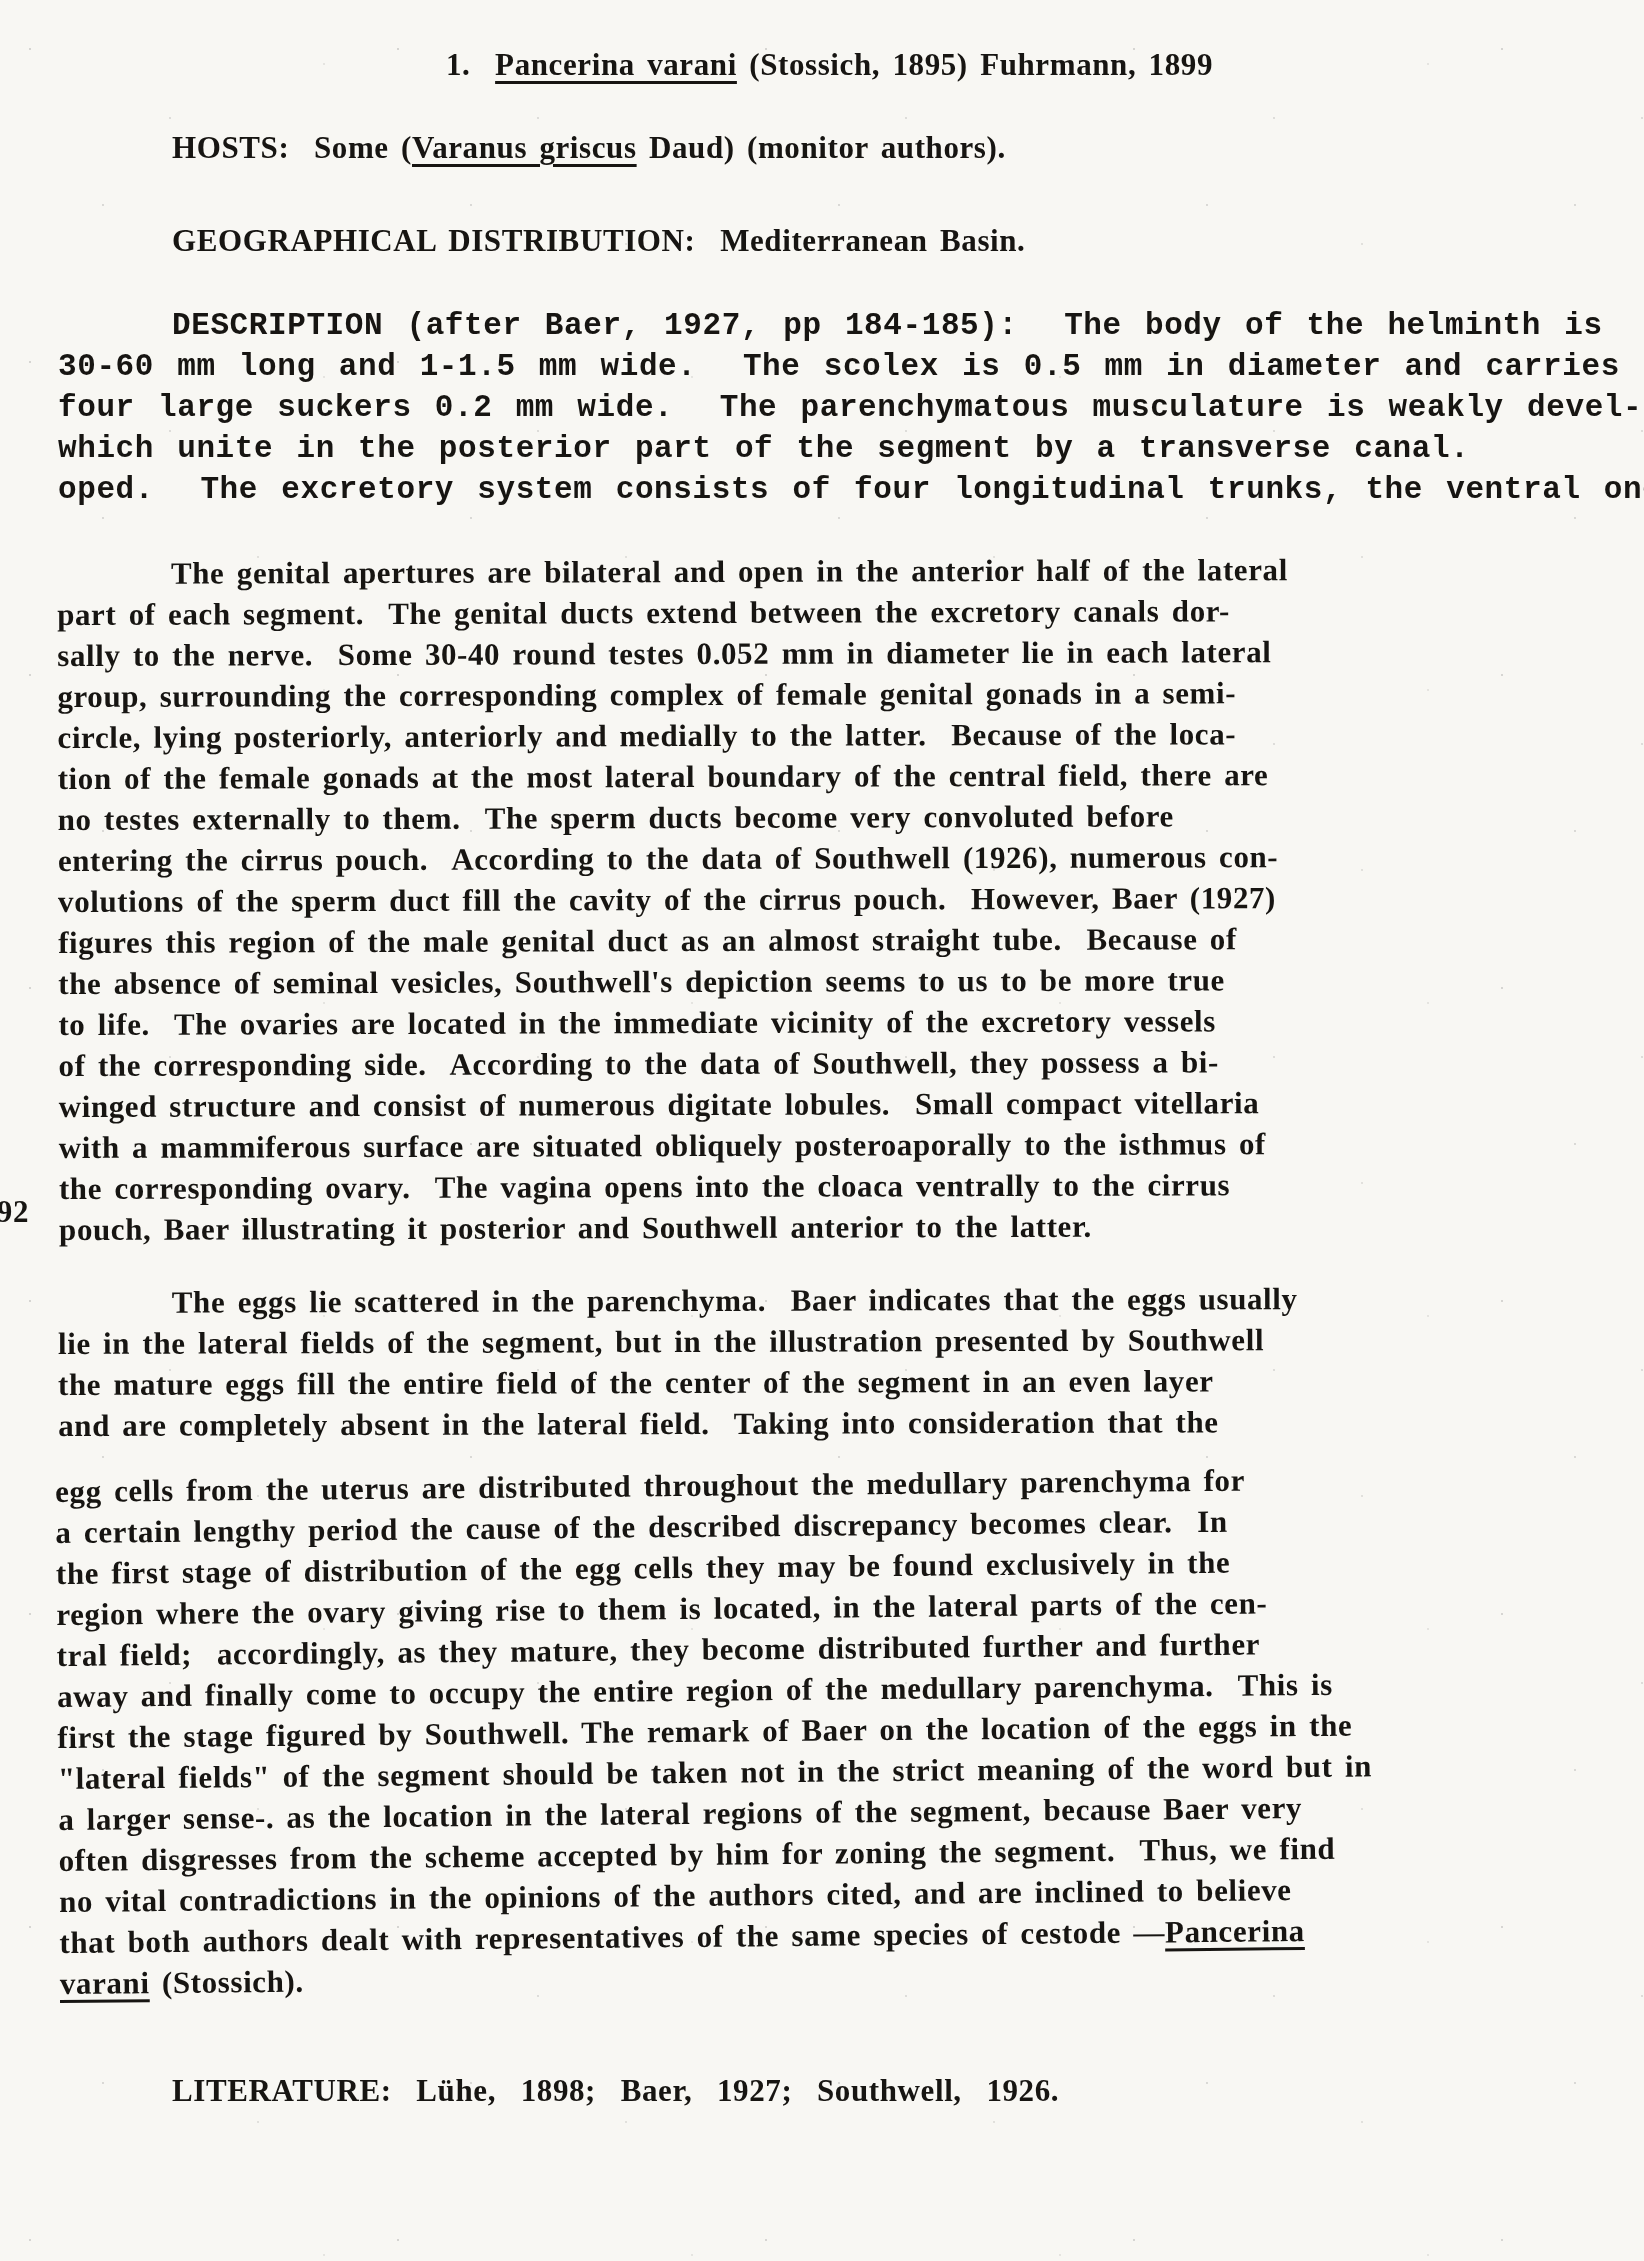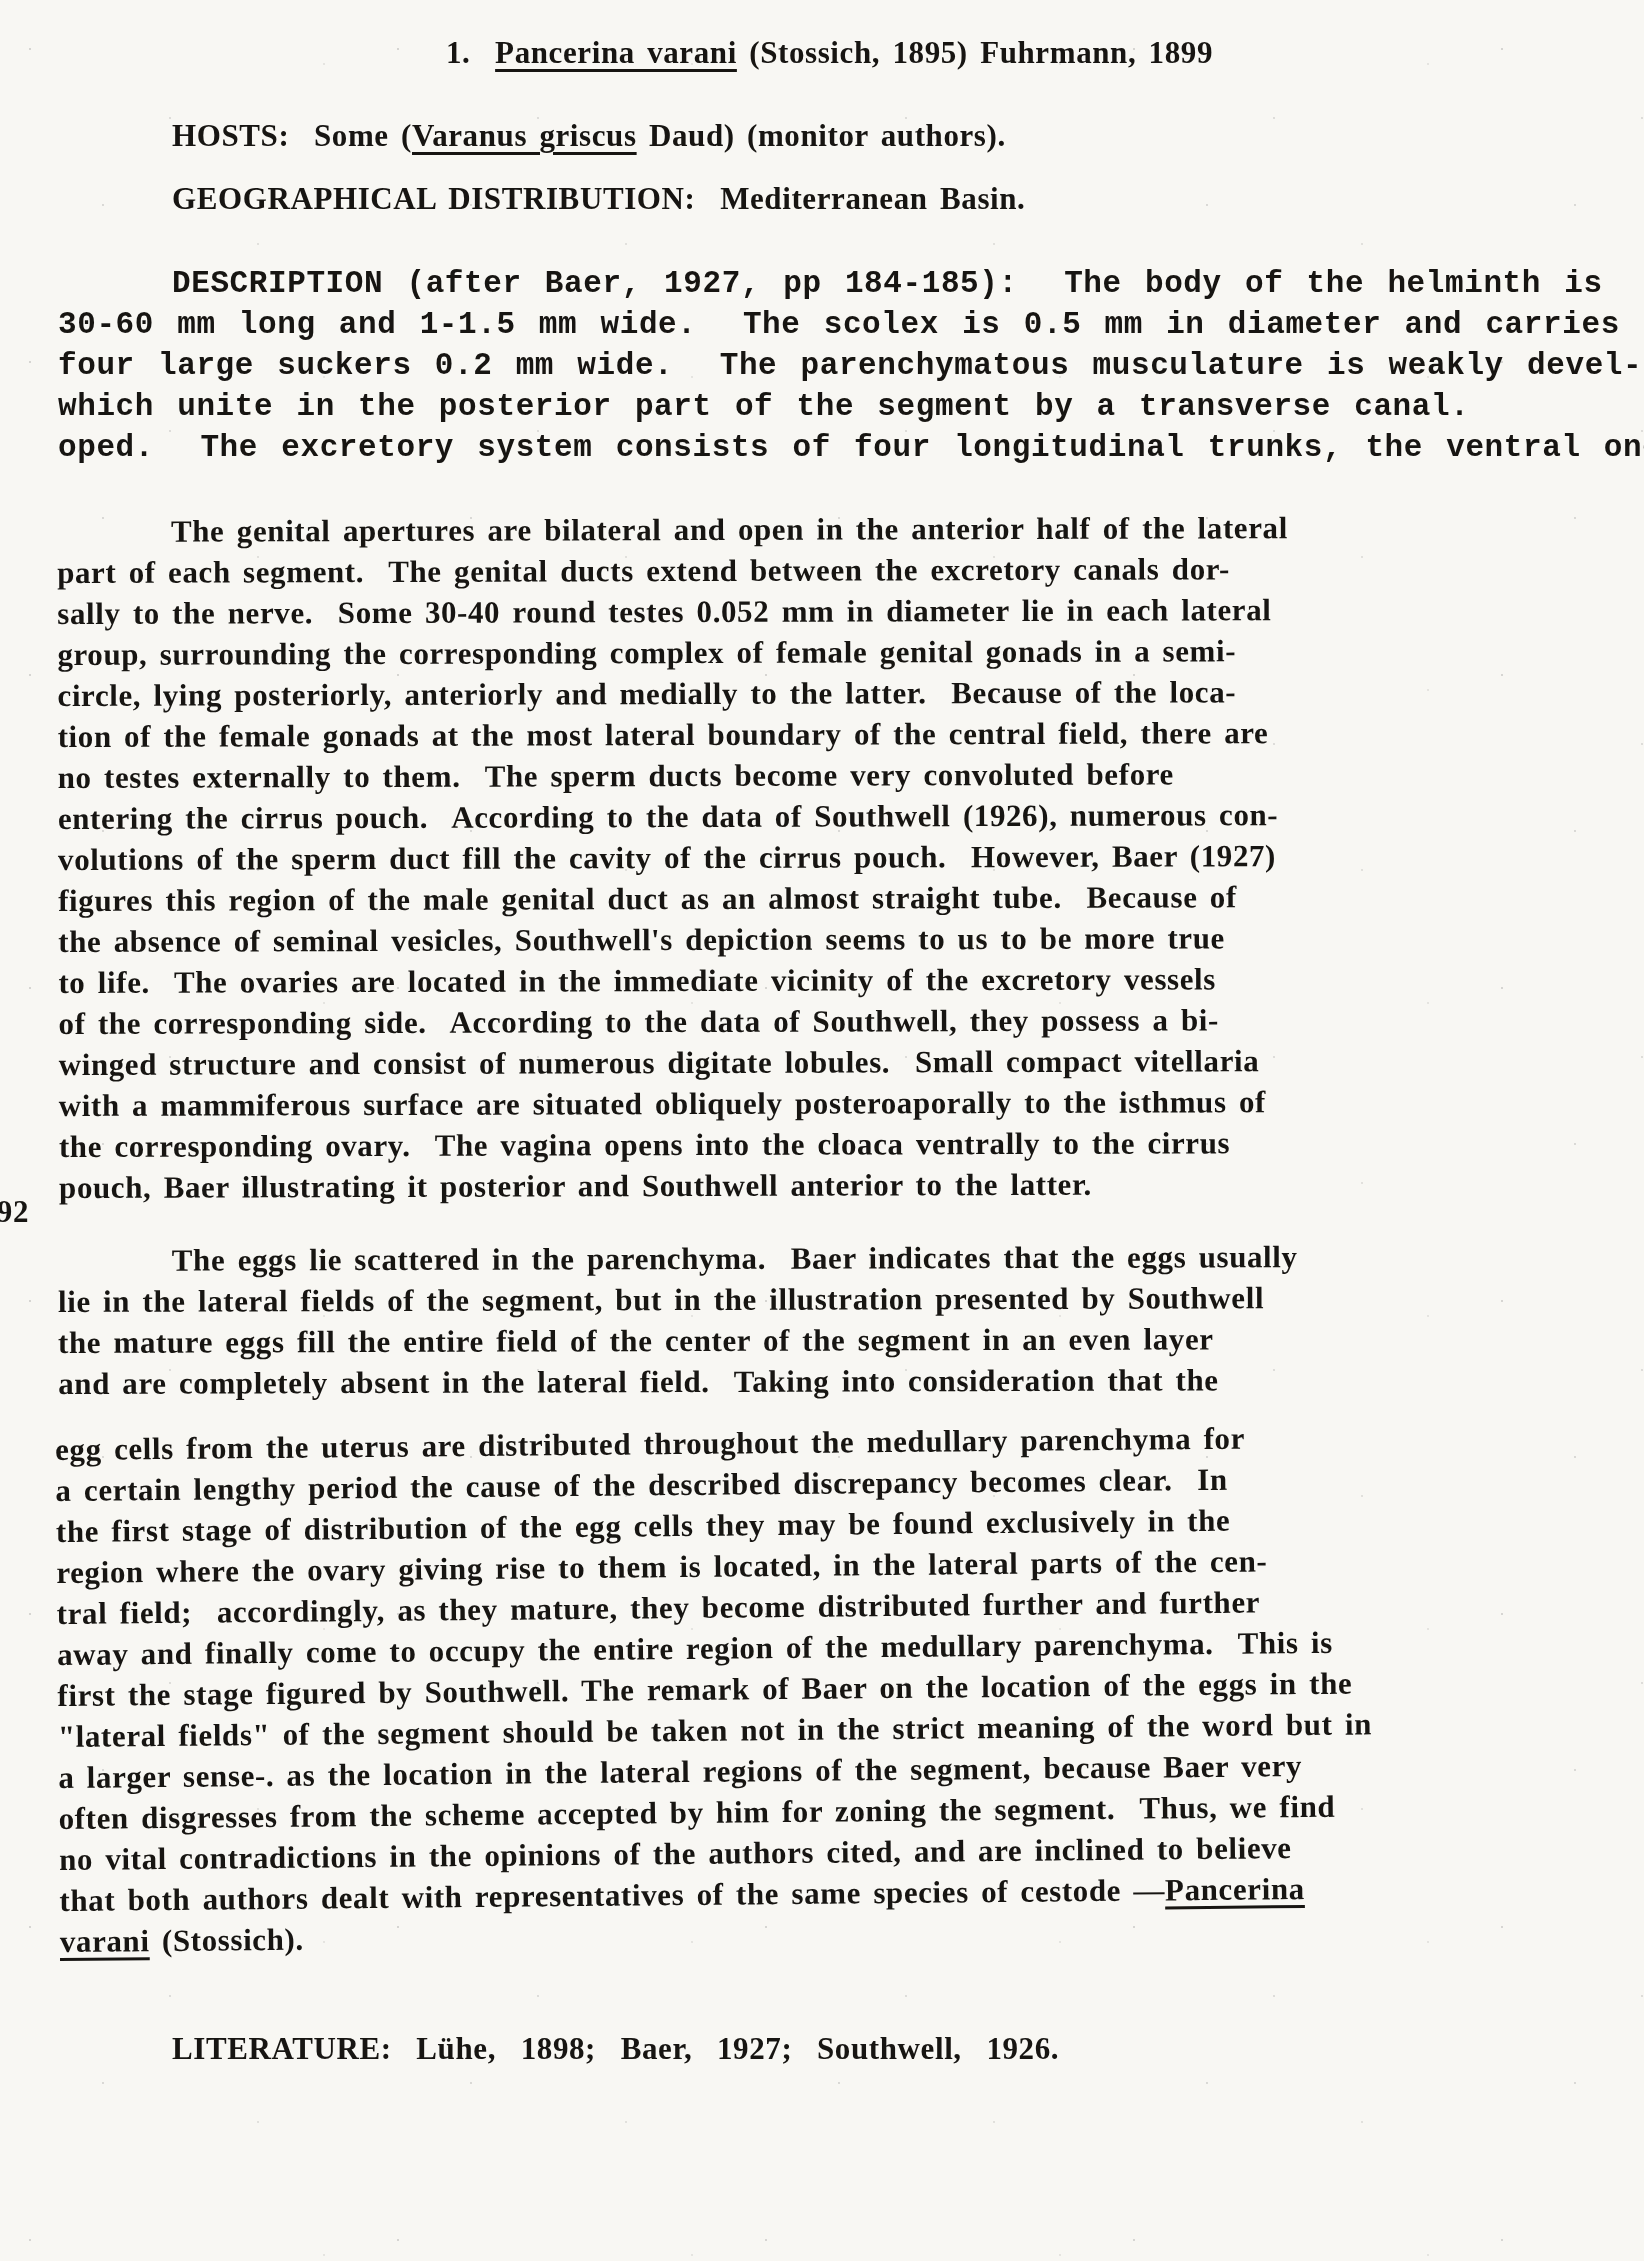--- a/index.html
+++ b/index.html
@@ -24,21 +24,21 @@
     font-weight: 700;
     color: #171512;
     font-size: 31px;
     line-height: 41px;
     letter-spacing: 0.6px;
     word-spacing: 4px;
   }
   .col {
     position: absolute;
     left: 58px;
-    top: 0;
+    top: 12px;
     width: 1543px;
   }
   .block { margin: 0; }
   .line { white-space: pre; }
   .center .line { text-align: center; white-space: pre; }
   .indent-first .line:first-child { text-indent: 114px; }
   .u {
     text-decoration: underline;
     text-decoration-thickness: 2.8px;
     text-underline-offset: 5.6px;
@@ -48,21 +48,21 @@
   #margin-note {
     position: absolute;
     left: -3.2px;
     top: 1191px;
     white-space: pre;
   }
   
   #heading        { margin-top: 32px; }
   #synonyms       { margin-top: 45px; }
   #hosts          { margin-top: 42px; }
-  #distribution   { margin-top: 22px; }
+  #distribution   { margin-top: 52px; }
   #description    { margin-top: 44px; font-family: Liberation Mono, monospace; }
   #anatomy        { margin-top: 43px; }
   #eggs           { margin-top: 32px; }
   #egg-cells      { margin-top: 25px; }
   #literature     { margin-top: 66px; }
 </style>
 </head>
 <body>
 
 <div id="margin-note">92</div>

